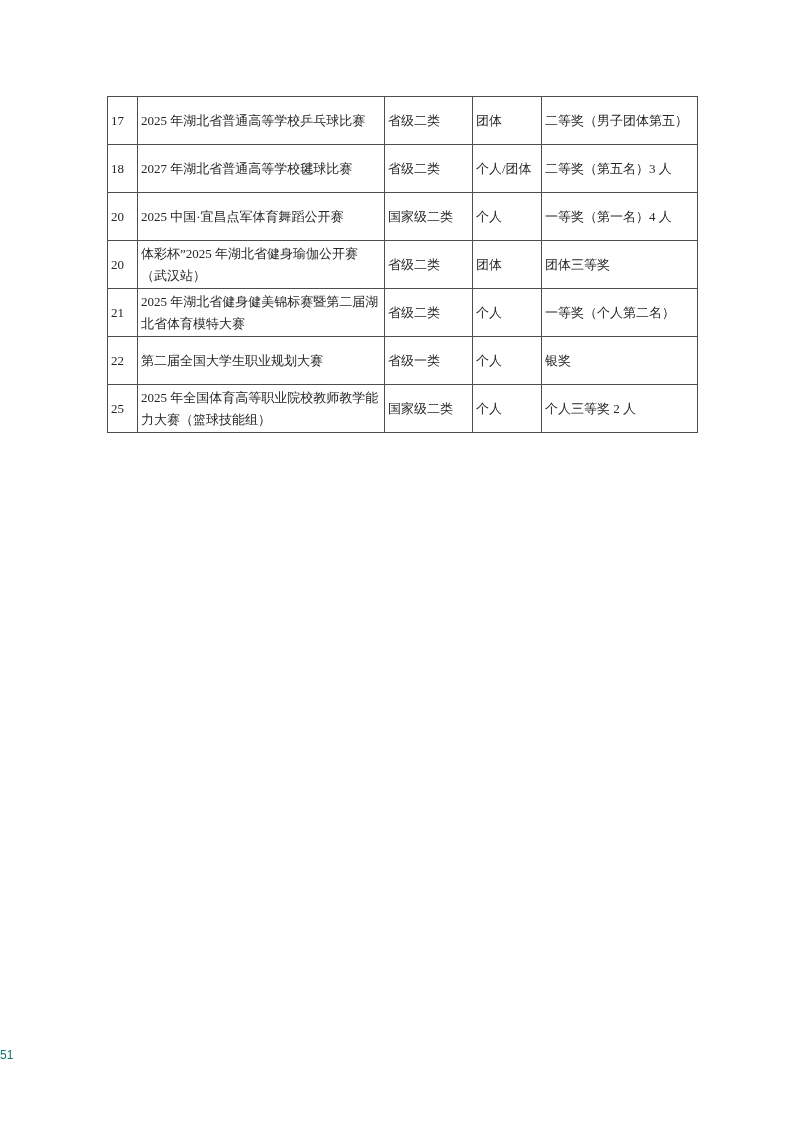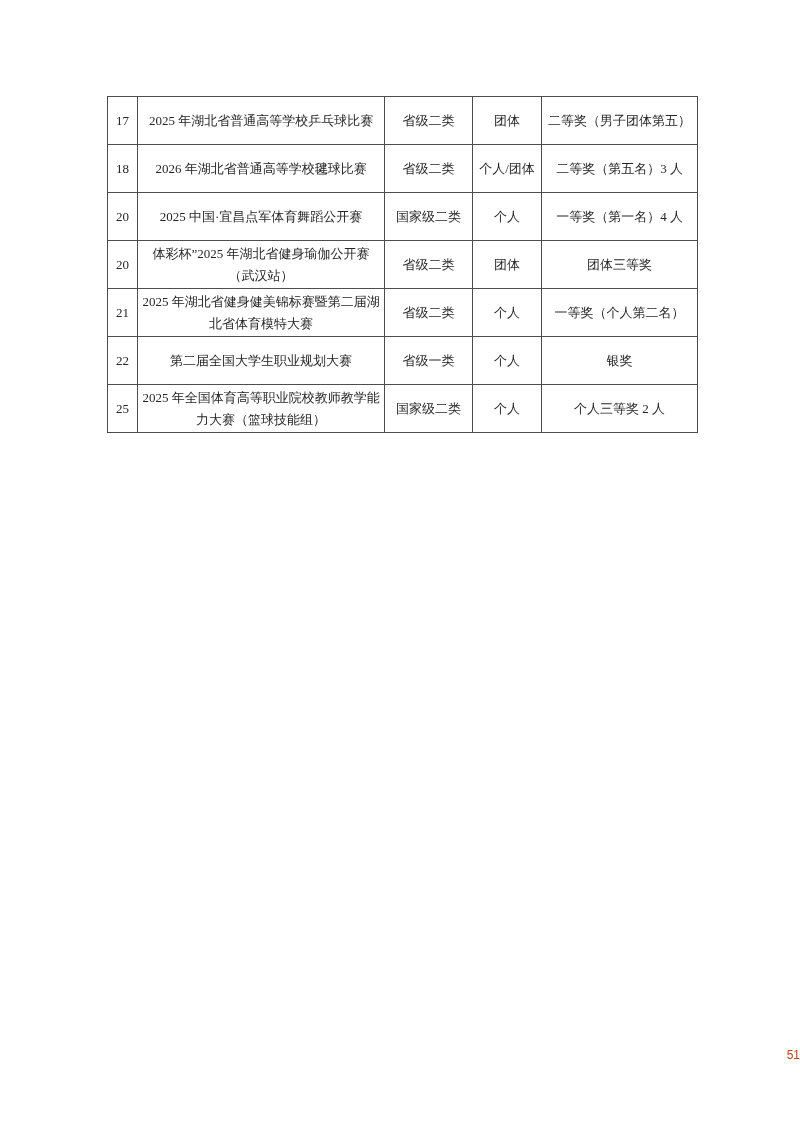--- a/index.html
+++ b/index.html
@@ -19,43 +19,42 @@
   table.awards-table {
     position: absolute;
     left: 107px;
     top: 96px;
     width: 590px;
     border-collapse: collapse;
     table-layout: fixed;
   }
   table.awards-table td {
     border: 1px solid #4d4d4d;
-    text-align: center;
     vertical-align: middle;
     font-size: 13px;
     line-height: 1.65;
     color: #262626;
     padding: 1px 3px;
     word-break: break-all;
   }
   table.awards-table tr { height: 48px; }
   .col-no    { width: 30px; }
   .col-name  { width: 247px; }
   .col-level { width: 88px; }
   .col-type  { width: 69px; }
   .col-award { width: 156px; }
   .page-number {
     position: absolute;
     top: 1048px;
     left: 0;
     width: 100%;
-    text-align: right;
+    text-align: left;
     font-family: "Liberation Sans", "DejaVu Sans", sans-serif;
     font-size: 12px;
-    color: #c2410c;
+    color: #0f766e;
   }
 </style>
 </head>
 <body>
 
 <div class="doc-page">
 
   <table class="awards-table">
     <colgroup>
       <col class="col-no">
@@ -68,21 +67,21 @@
   <tr>
     <td>17</td>
     <td>2025 年湖北省普通高等学校乒乓球比赛</td>
     <td>省级二类</td>
     <td>团体</td>
     <td>二等奖（男子团体第五）</td>
   </tr>
 
   <tr>
     <td>18</td>
-    <td>2026 年湖北省普通高等学校毽球比赛</td>
+    <td>2027 年湖北省普通高等学校毽球比赛</td>
     <td>省级二类</td>
     <td>个人/团体</td>
     <td>二等奖（第五名）3 人</td>
   </tr>
 
   <tr>
     <td>20</td>
     <td>2025 中国·宜昌点军体育舞蹈公开赛</td>
     <td>国家级二类</td>
     <td>个人</td>

